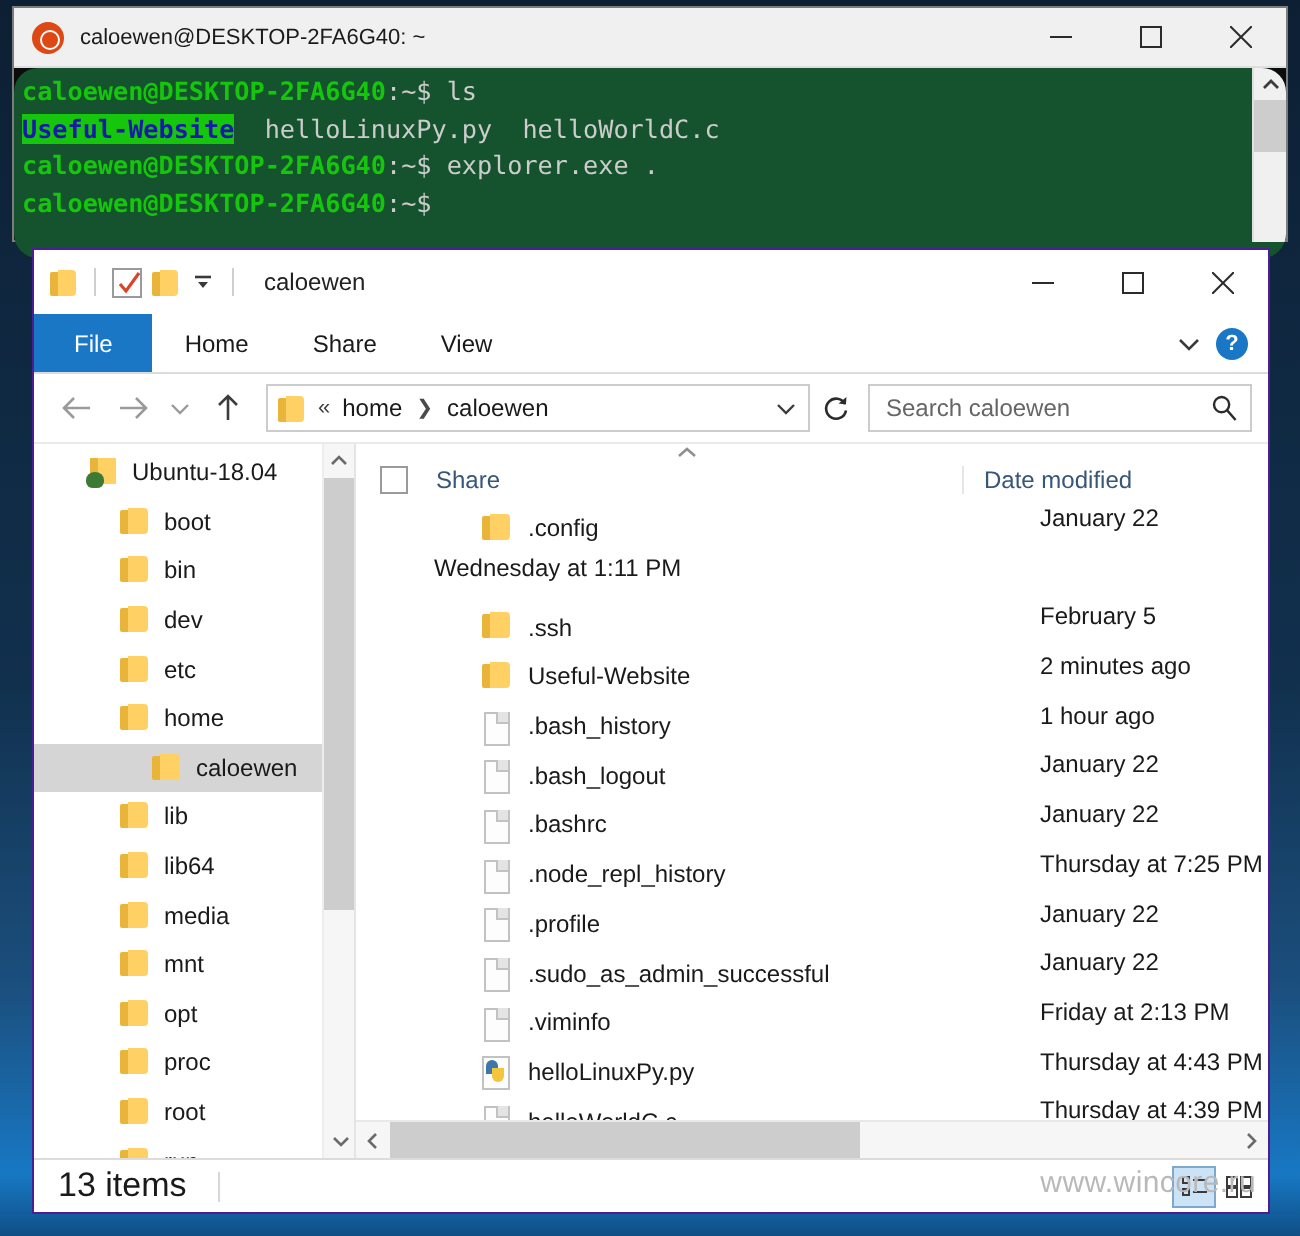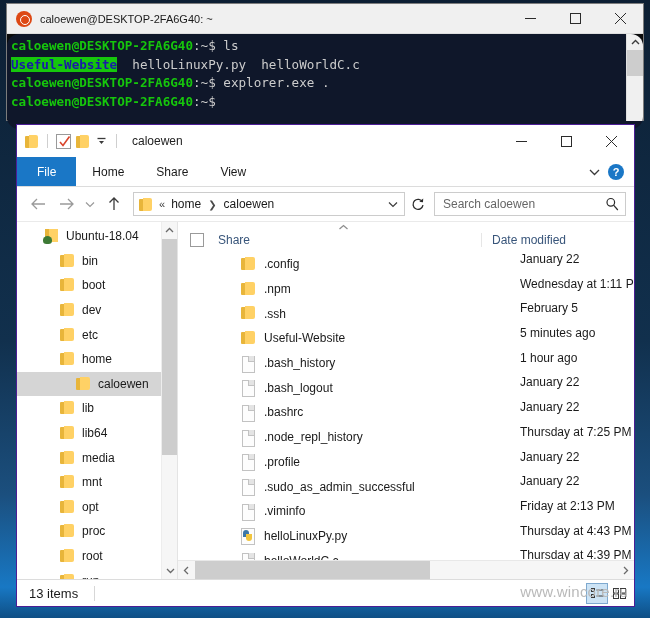--- a/index.html
+++ b/index.html
@@ -52,21 +52,21 @@
   .win-btns { display: flex; height: 30px; flex: 0 0 auto; }
   .win-btn {
     width: 45px; height: 30px;
     display: flex; align-items: center; justify-content: center;
     color: #2b2b2b;
   }
   .win-btn svg { display: block; }
   #terminal-body {
     position: relative;
     height: 95px;
-    background: #0f172a;
+    background: #14532d;
     padding: 3px 0 0 4px;
     overflow: hidden;
     border-radius: 12px;
   }
   .term-line {
     font-family: "DejaVu Sans Mono", "Liberation Mono", monospace;
     font-size: 12.6px;
     line-height: 18.5px;
     white-space: pre;
     color: #cccccc;
@@ -506,21 +506,21 @@
     height: 27px;
     flex: 0 0 auto;
     background: #ffffff;
     border-top: 1px solid #dcdcdc;
     display: flex;
     align-items: center;
     padding: 0 4px 0 12px;
     position: relative;
   }
   #item-count {
-    font-size: 13px;
+    font-size: 17px;
     color: #1a1a1a;
   }
   #status-sep {
     width: 1px; height: 15px;
     background: #d7d7d7;
     margin-left: 16px;
   }
   #view-btns {
     margin-left: auto;
     display: flex;
@@ -711,26 +711,26 @@
           <div class="tree-item">
             <span class="tree-ind" style="width: 26px;"></span>
             <span class="tree-icon tux">
               <span class="tux-badge"></span>
             </span>
             <span>Ubuntu-18.04</span>
           </div>
           <div class="tree-item">
             <span class="tree-ind" style="width: 42px;"></span>
             <span class="tree-icon folder"></span>
+            <span>boot</span>
+          </div>
+          <div class="tree-item">
+            <span class="tree-ind" style="width: 42px;"></span>
+            <span class="tree-icon folder"></span>
             <span>bin</span>
-          </div>
-          <div class="tree-item">
-            <span class="tree-ind" style="width: 42px;"></span>
-            <span class="tree-icon folder"></span>
-            <span>boot</span>
           </div>
           <div class="tree-item">
             <span class="tree-ind" style="width: 42px;"></span>
             <span class="tree-icon folder"></span>
             <span>dev</span>
           </div>
           <div class="tree-item">
             <span class="tree-ind" style="width: 42px;"></span>
             <span class="tree-icon folder"></span>
             <span>etc</span>
@@ -816,39 +816,35 @@
 
       <div id="file-rows">
           <div class="file-row">
             <span class="file-name-cell">
               <span class="f-icon folder"></span>
               <span>.config</span>
             </span>
             <span class="file-date-cell">January 22</span>
           </div>
           <div class="file-row">
-            <span class="file-name-cell">
-              <span class="f-icon folder"></span>
-              <span>.npm</span>
-            </span>
             <span class="file-date-cell">Wednesday at 1:11 PM</span>
           </div>
           <div class="file-row">
             <span class="file-name-cell">
               <span class="f-icon folder"></span>
               <span>.ssh</span>
             </span>
             <span class="file-date-cell">February 5</span>
           </div>
           <div class="file-row">
             <span class="file-name-cell">
               <span class="f-icon folder"></span>
               <span>Useful-Website</span>
             </span>
-            <span class="file-date-cell">5 minutes ago</span>
+            <span class="file-date-cell">2 minutes ago</span>
           </div>
           <div class="file-row">
             <span class="file-name-cell">
               <span class="f-icon file"></span>
               <span>.bash_history</span>
             </span>
             <span class="file-date-cell">1 hour ago</span>
           </div>
           <div class="file-row">
             <span class="file-name-cell">

